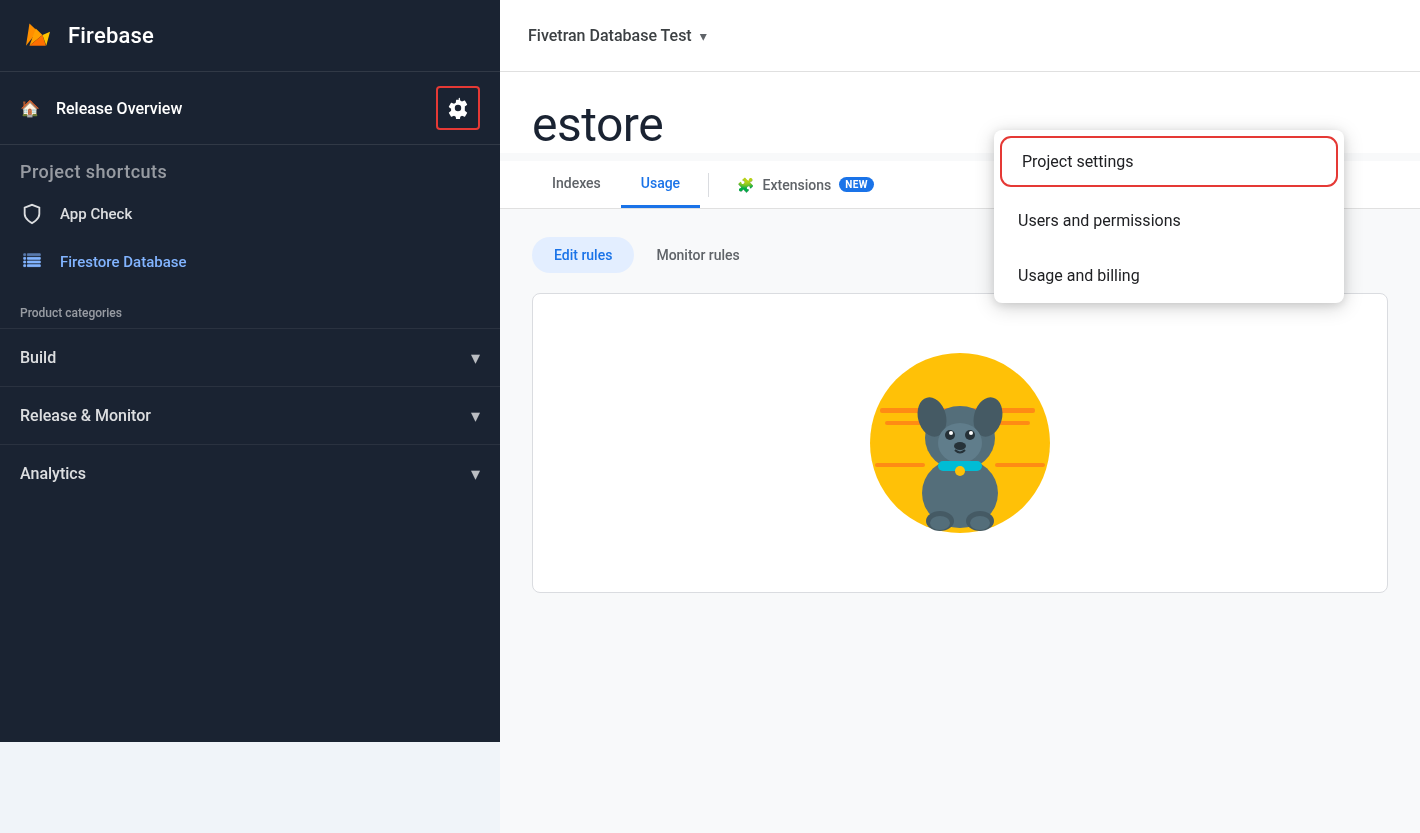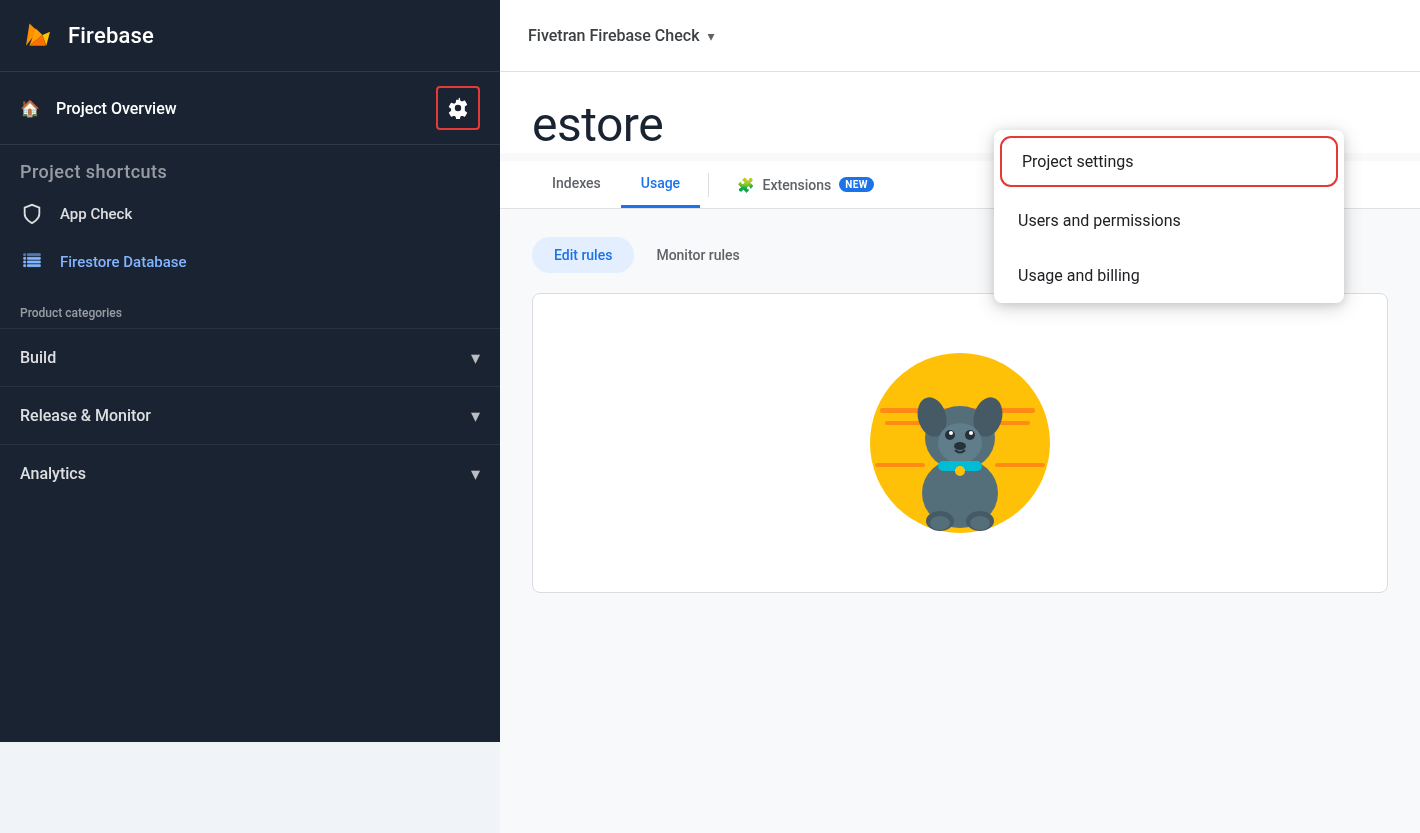--- a/index.html
+++ b/index.html
@@ -301,21 +301,21 @@
       <path fill="#FFA000" d="M30 22.7L21 14 12.6 37z"></path>
       <path fill="#FF6F00" d="M30 22.7l4.5 14.3L12.6 37z"></path>
       <path fill="#FFC400" d="M35 37L30 22.7 40 18.4z"></path>
     </svg>
     <span class="sidebar-title">Firebase</span>
   </div>
 
   <div class="project-overview-row">
     <div class="project-overview-btn">
       <span class="home-icon">🏠</span>
-      <span>Project Overview</span>
+      <span>Release Overview</span>
     </div>
     <div class="gear-btn">
       <svg width="22" height="22" viewBox="0 0 24 24" fill="none">
         <path d="M12 15.5A3.5 3.5 0 018.5 12 3.5 3.5 0 0112 8.5a3.5 3.5 0 013.5 3.5 3.5 3.5 0 01-3.5 3.5m7.43-2.92c.04-.34.07-.69.07-1.08s-.03-.74-.07-1.08l2.32-1.81c.21-.16.27-.45.13-.69l-2.2-3.81c-.13-.24-.42-.32-.66-.24l-2.74 1.1a8.07 8.07 0 00-1.86-1.08l-.42-2.91A.55.55 0 0013.5 3h-3c-.28 0-.52.2-.56.47l-.42 2.91a8.07 8.07 0 00-1.86 1.08L4.92 6.37c-.24-.09-.53 0-.66.24l-2.2 3.81c-.14.24-.08.53.13.69l2.32 1.81c-.04.34-.07.7-.07 1.08s.03.74.07 1.08L2.19 16.9c-.21.16-.27.45-.13.69l2.2 3.81c.13.24.42.32.66.24l2.74-1.1c.59.42 1.21.77 1.86 1.08l.42 2.91c.04.27.28.47.56.47h3c.28 0 .52-.2.56-.47l.42-2.91a8.07 8.07 0 001.86-1.08l2.74 1.1c.24.09.53 0 .66-.24l2.2-3.81c.14-.24.08-.53-.13-.69l-2.32-1.81z" fill="white"></path>
       </svg>
     </div>
   </div>
 
   <div class="section-label">Project shortcuts</div>
 
@@ -355,21 +355,21 @@
     <span>Analytics</span>
     <span class="chevron">▾</span>
   </div>
 
 </div>
 
 <div class="main-content">
 
   <div class="top-bar">
     <div class="project-selector">
-      <span>Fivetran Firebase Check</span>
+      <span>Fivetran Database Test</span>
       <span class="dropdown-arrow">▾</span>
     </div>
   </div>
 
   <div class="page-content">
     <div class="page-title-area">
       <h1 class="page-title">estore</h1>
     </div>
 
     <div class="tabs-row">

